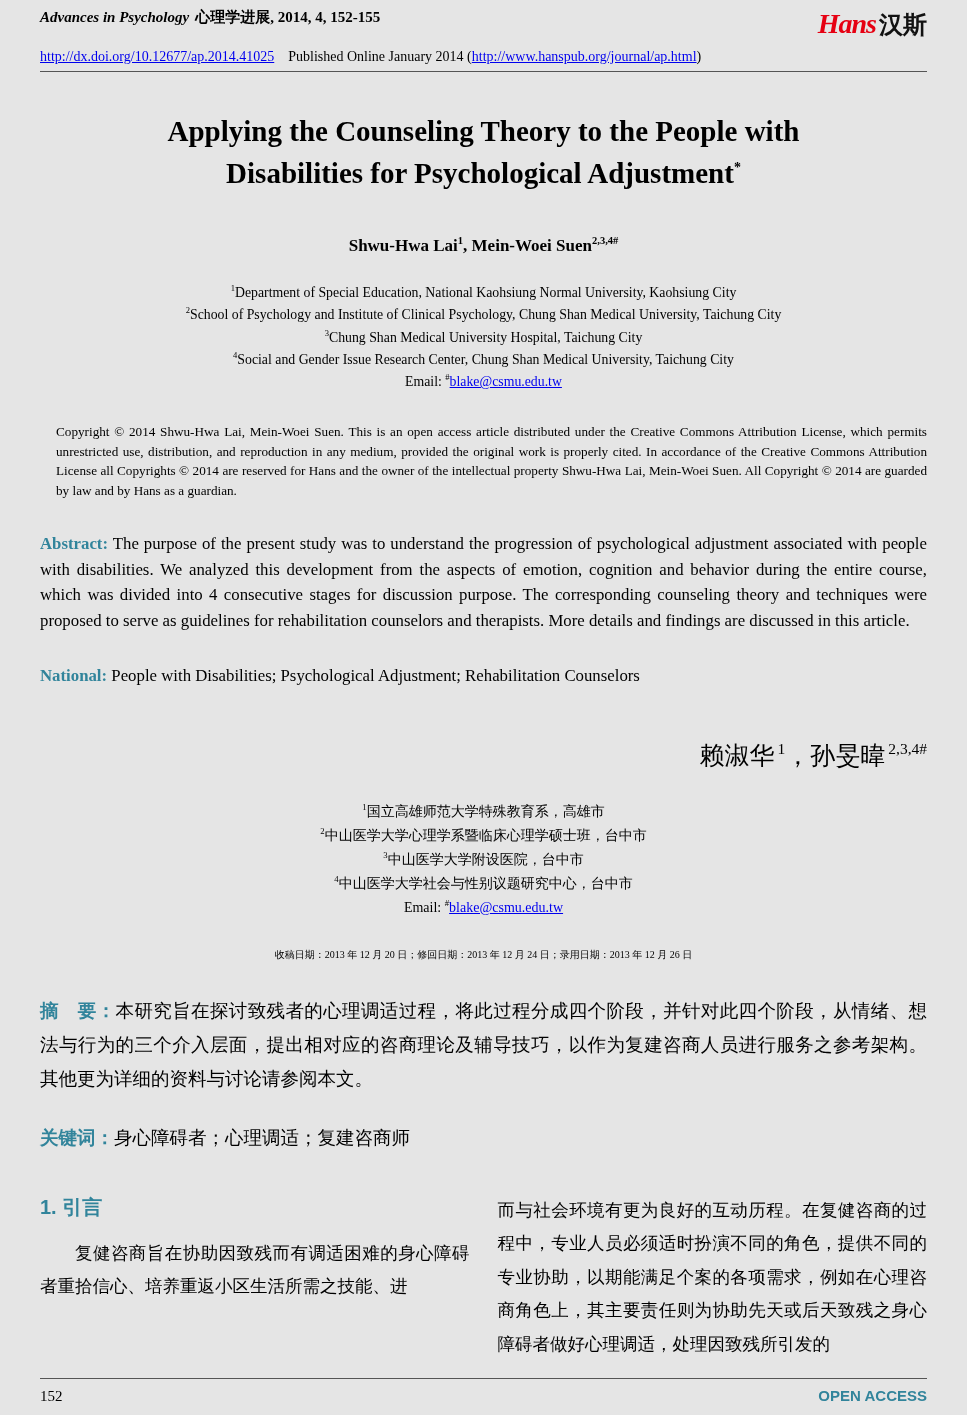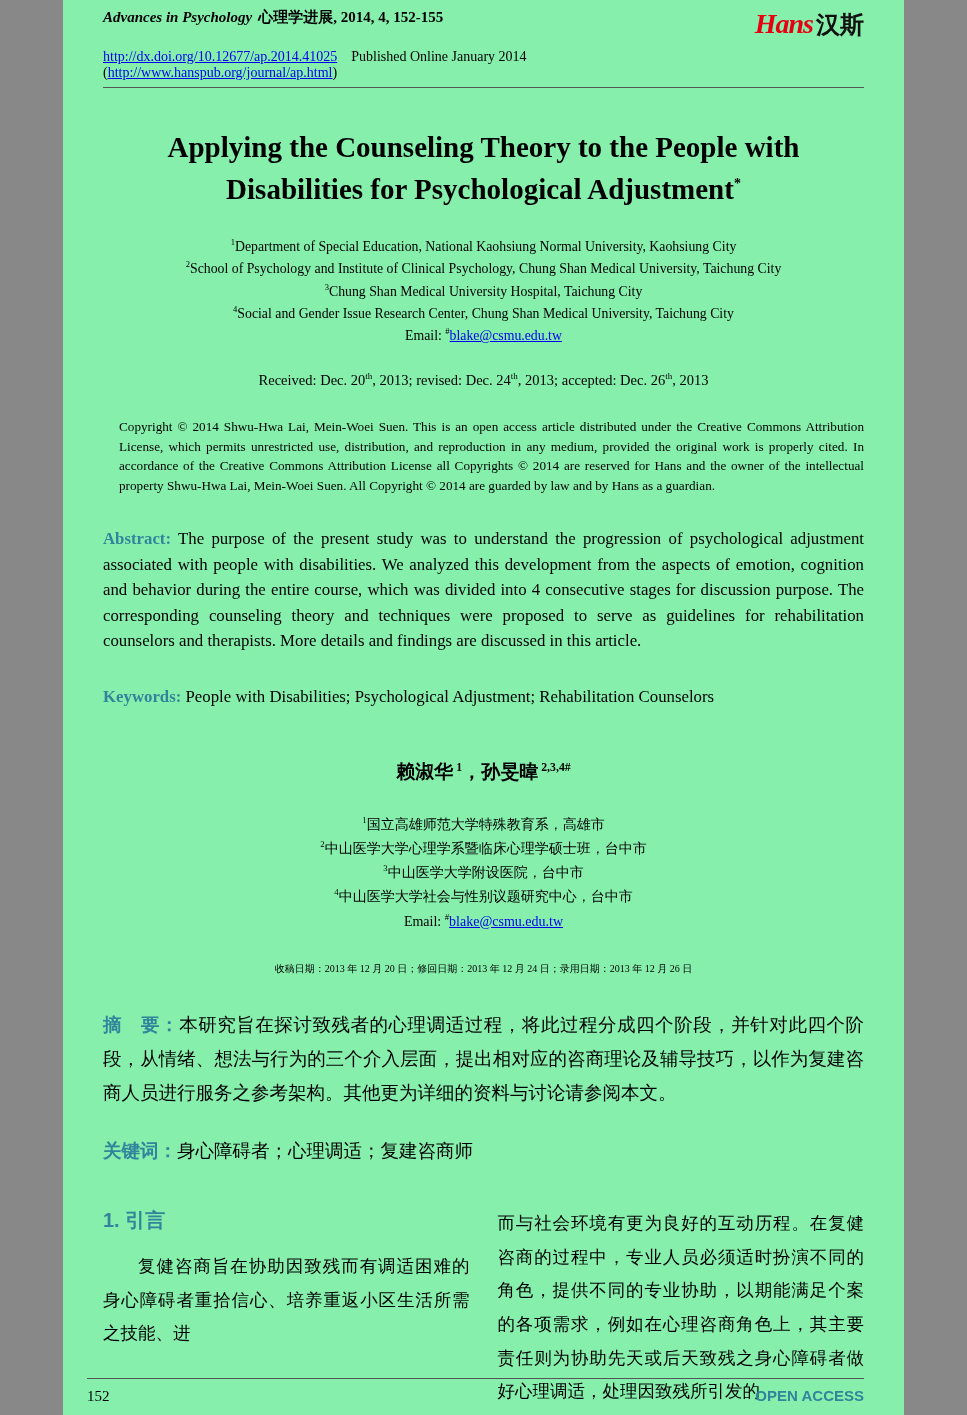--- a/index.html
+++ b/index.html
@@ -1,18 +1,18 @@
 <!DOCTYPE html>
 <html><head>
 <meta charset="utf-8">
 <style>
   * { margin: 0; padding: 0; box-sizing: border-box; }
   html, body { background: #888; }
   .page {
-    width: 841px; height: 1415px; margin: 0 auto; background: #86efac;
+    width: 967px; height: 1415px; margin: 0 auto; background: #e5e5e5;
     padding: 8px 40px 70px 40px; position: relative;
     font-family: "Liberation Serif", serif; color: #000;
     overflow: hidden;
   }
   sup { font-size: 0.62em; vertical-align: super; line-height: 0; }
   .link { color: #0000EE; text-decoration: underline; cursor: pointer; }
 
   
   .header { display: flex; justify-content: space-between; align-items: flex-start;
             border-bottom: 1px solid #555; padding-bottom: 6px; }
@@ -34,38 +34,38 @@
   .affils-en { text-align: center; margin-top: 26px; font-size: 13.8px; line-height: 1.62; }
   .received { text-align: center; margin-top: 24px; font-size: 14.5px; }
   .copyright { margin-top: 28px; font-size: 13.2px; line-height: 1.5; text-align: justify; margin-left: 16px; }
   .abstract, .keywords { margin-top: 30px; font-size: 16.8px; line-height: 1.52; text-align: justify; }
   .label-accent { color: #31849B; font-weight: bold; }
 
   
   .title-cn { text-align: center; margin-top: 52px; font-size: 34px; font-weight: bold;
               font-family: "Liberation Sans", sans-serif; }
   .title-cn sup { font-size: 16px; }
-  .authors-cn { text-align: center; margin-top: 50px; font-size: 19px; font-weight: bold; }
+  .authors-cn { text-align: right; margin-top: 50px; font-size: 25px; font-weight: normal; }
   .authors-cn sup { margin-left: 3px; }
   .affils-cn { text-align: center; margin-top: 28px; font-size: 14px; line-height: 1.72; }
   .dates-cn { text-align: center; margin-top: 28px; font-size: 10px; }
   .abstract-cn { margin-top: 32px; font-size: 18.5px; line-height: 1.85; text-align: justify; }
   .keywords-cn { margin-top: 28px; font-size: 18.5px; }
   .cn-label { color: #31849B; font-weight: bold; font-family: "Liberation Sans", sans-serif; }
 
   
   .two-col { display: flex; gap: 28px; margin-top: 44px; }
   .col { flex: 1 1 0; display: flex; flex-direction: column; }
   .cn-heading { color: #31849B; font-size: 20px; font-weight: bold;
                 font-family: "Liberation Sans", sans-serif; margin-bottom: 16px; }
   .cn-body { font-size: 17.5px; line-height: 1.92; text-align: justify; }
   .indent { text-indent: 2em; }
 
   
-  .footer { position: absolute; left: 24px; right: 40px; bottom: 10px;
+  .footer { position: absolute; left: 40px; right: 40px; bottom: 10px;
             border-top: 1px solid #555; padding-top: 8px;
             display: flex; justify-content: space-between; align-items: baseline; font-size: 15px; }
   .open-access { color: #31849B; font-weight: bold; font-family: "Liberation Sans", sans-serif; }
 </style>
 </head>
 <body>
 
 <div class="page">
 
   <header class="header">
@@ -80,42 +80,42 @@
     <div class="logo">
       <span class="logo-hans">Hans</span><span class="logo-cn">汉斯</span>
     </div>
   </header>
 
   <h1 class="title-en">
     <span>Applying the Counseling Theory to the People with</span><br>
     <span>Disabilities for Psychological Adjustment</span><sup>*</sup>
   </h1>
 
+  <div class="authors-en">
+    <span>Shwu-Hwa Lai</span><sup>1</sup><span>, </span><span>Mein-Woei Suen</span><sup>2,3,4#</sup>
+  </div>
 
   <div class="affils-en">
     <div><sup>1</sup><span>Department of Special Education, National Kaohsiung Normal University, Kaohsiung City</span></div>
     <div><sup>2</sup><span>School of Psychology and Institute of Clinical Psychology, Chung Shan Medical University, Taichung City</span></div>
     <div><sup>3</sup><span>Chung Shan Medical University Hospital, Taichung City</span></div>
     <div><sup>4</sup><span>Social and Gender Issue Research Center, Chung Shan Medical University, Taichung City</span></div>
     <div><span>Email: </span><sup>#</sup><span class="link">blake@csmu.edu.tw</span></div>
   </div>
 
-  <div class="received">
-    <span>Received: Dec. 20</span><sup>th</sup><span>, 2013; revised: Dec. 24</span><sup>th</sup><span>, 2013; accepted: Dec. 26</span><sup>th</sup><span>, 2013</span>
-  </div>
 
   <p class="copyright">Copyright © 2014 Shwu-Hwa Lai, Mein-Woei Suen. This is an open access article distributed under the Creative Commons Attribution License, which permits unrestricted use, distribution, and reproduction in any medium, provided the original work is properly cited. In accordance of the Creative Commons Attribution License all Copyrights © 2014 are reserved for Hans and the owner of the intellectual property Shwu-Hwa Lai, Mein-Woei Suen. All Copyright © 2014 are guarded by law and by Hans as a guardian.</p>
 
   <p class="abstract">
     <span class="label-accent">Abstract:</span>
     <span>The purpose of the present study was to understand the progression of psychological adjustment associated with people with disabilities. We analyzed this development from the aspects of emotion, cognition and behavior during the entire course, which was divided into 4 consecutive stages for discussion purpose. The corresponding counseling theory and techniques were proposed to serve as guidelines for rehabilitation counselors and therapists. More details and findings are discussed in this article.</span>
   </p>
 
   <p class="keywords">
-    <span class="label-accent">Keywords:</span>
+    <span class="label-accent">National:</span>
     <span>People with Disabilities; Psychological Adjustment; Rehabilitation Counselors</span>
   </p>
 
 
   <div class="authors-cn">
     <span>赖淑华</span><sup>1</sup><span>，</span><span>孙旻暐</span><sup>2,3,4#</sup>
   </div>
 
   <div class="affils-cn">
     <div><sup>1</sup><span>国立高雄师范大学特殊教育系，高雄市</span></div>

